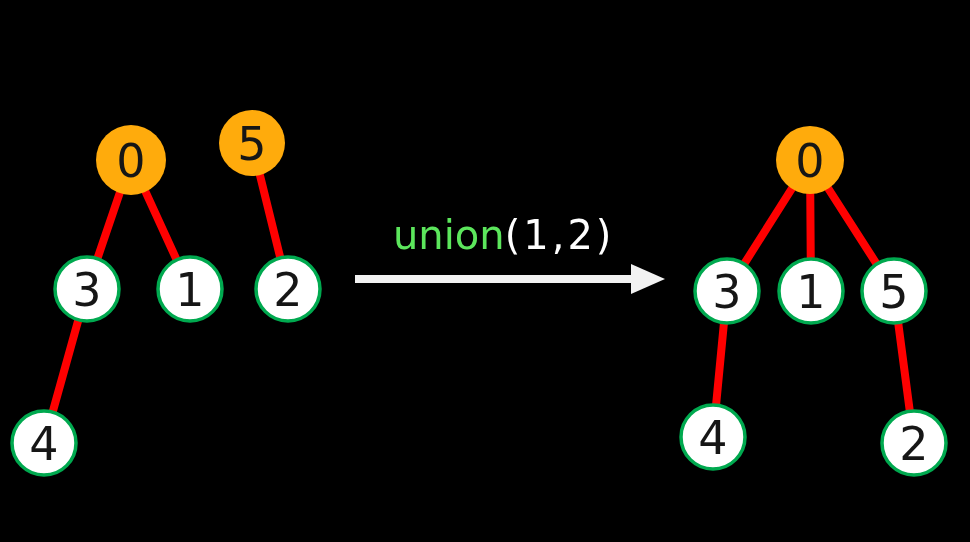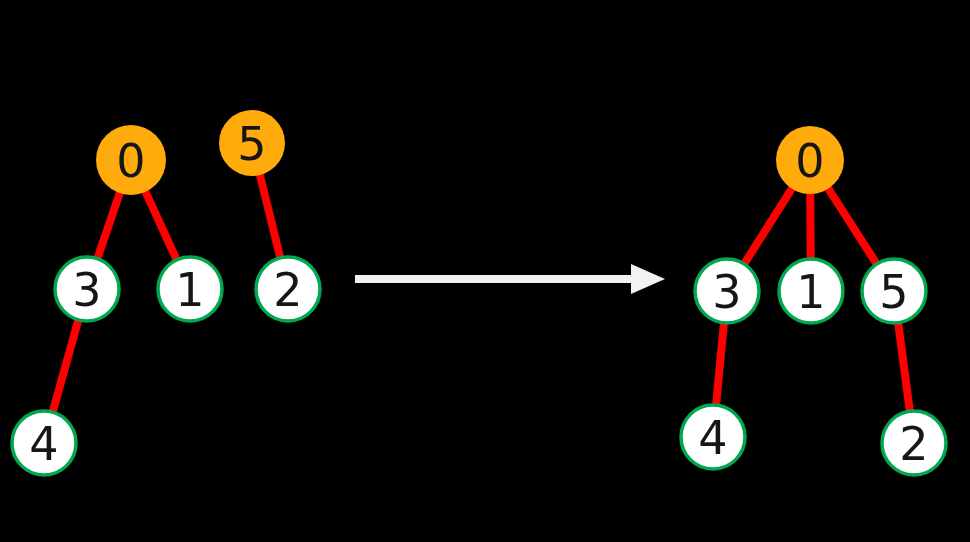--- a/index.html
+++ b/index.html
@@ -141,14 +141,17 @@
           <circle cx="713" cy="437" r="32" class="node-circle-child"></circle>
           <text x="713" y="438" class="node-text">4</text>
         </g>
         <g>
           <circle cx="914" cy="443" r="32" class="node-circle-child"></circle>
           <text x="914" y="444" class="node-text">2</text>
         </g>
       </g>
   </svg>
 
+  <div class="op-label" id="op-label" style="left: 393px; top: 215px;">
+    <span class="op-name">union</span><span class="op-args">(1,2)</span>
+  </div>
 
 </div>
 
 </body></html>

